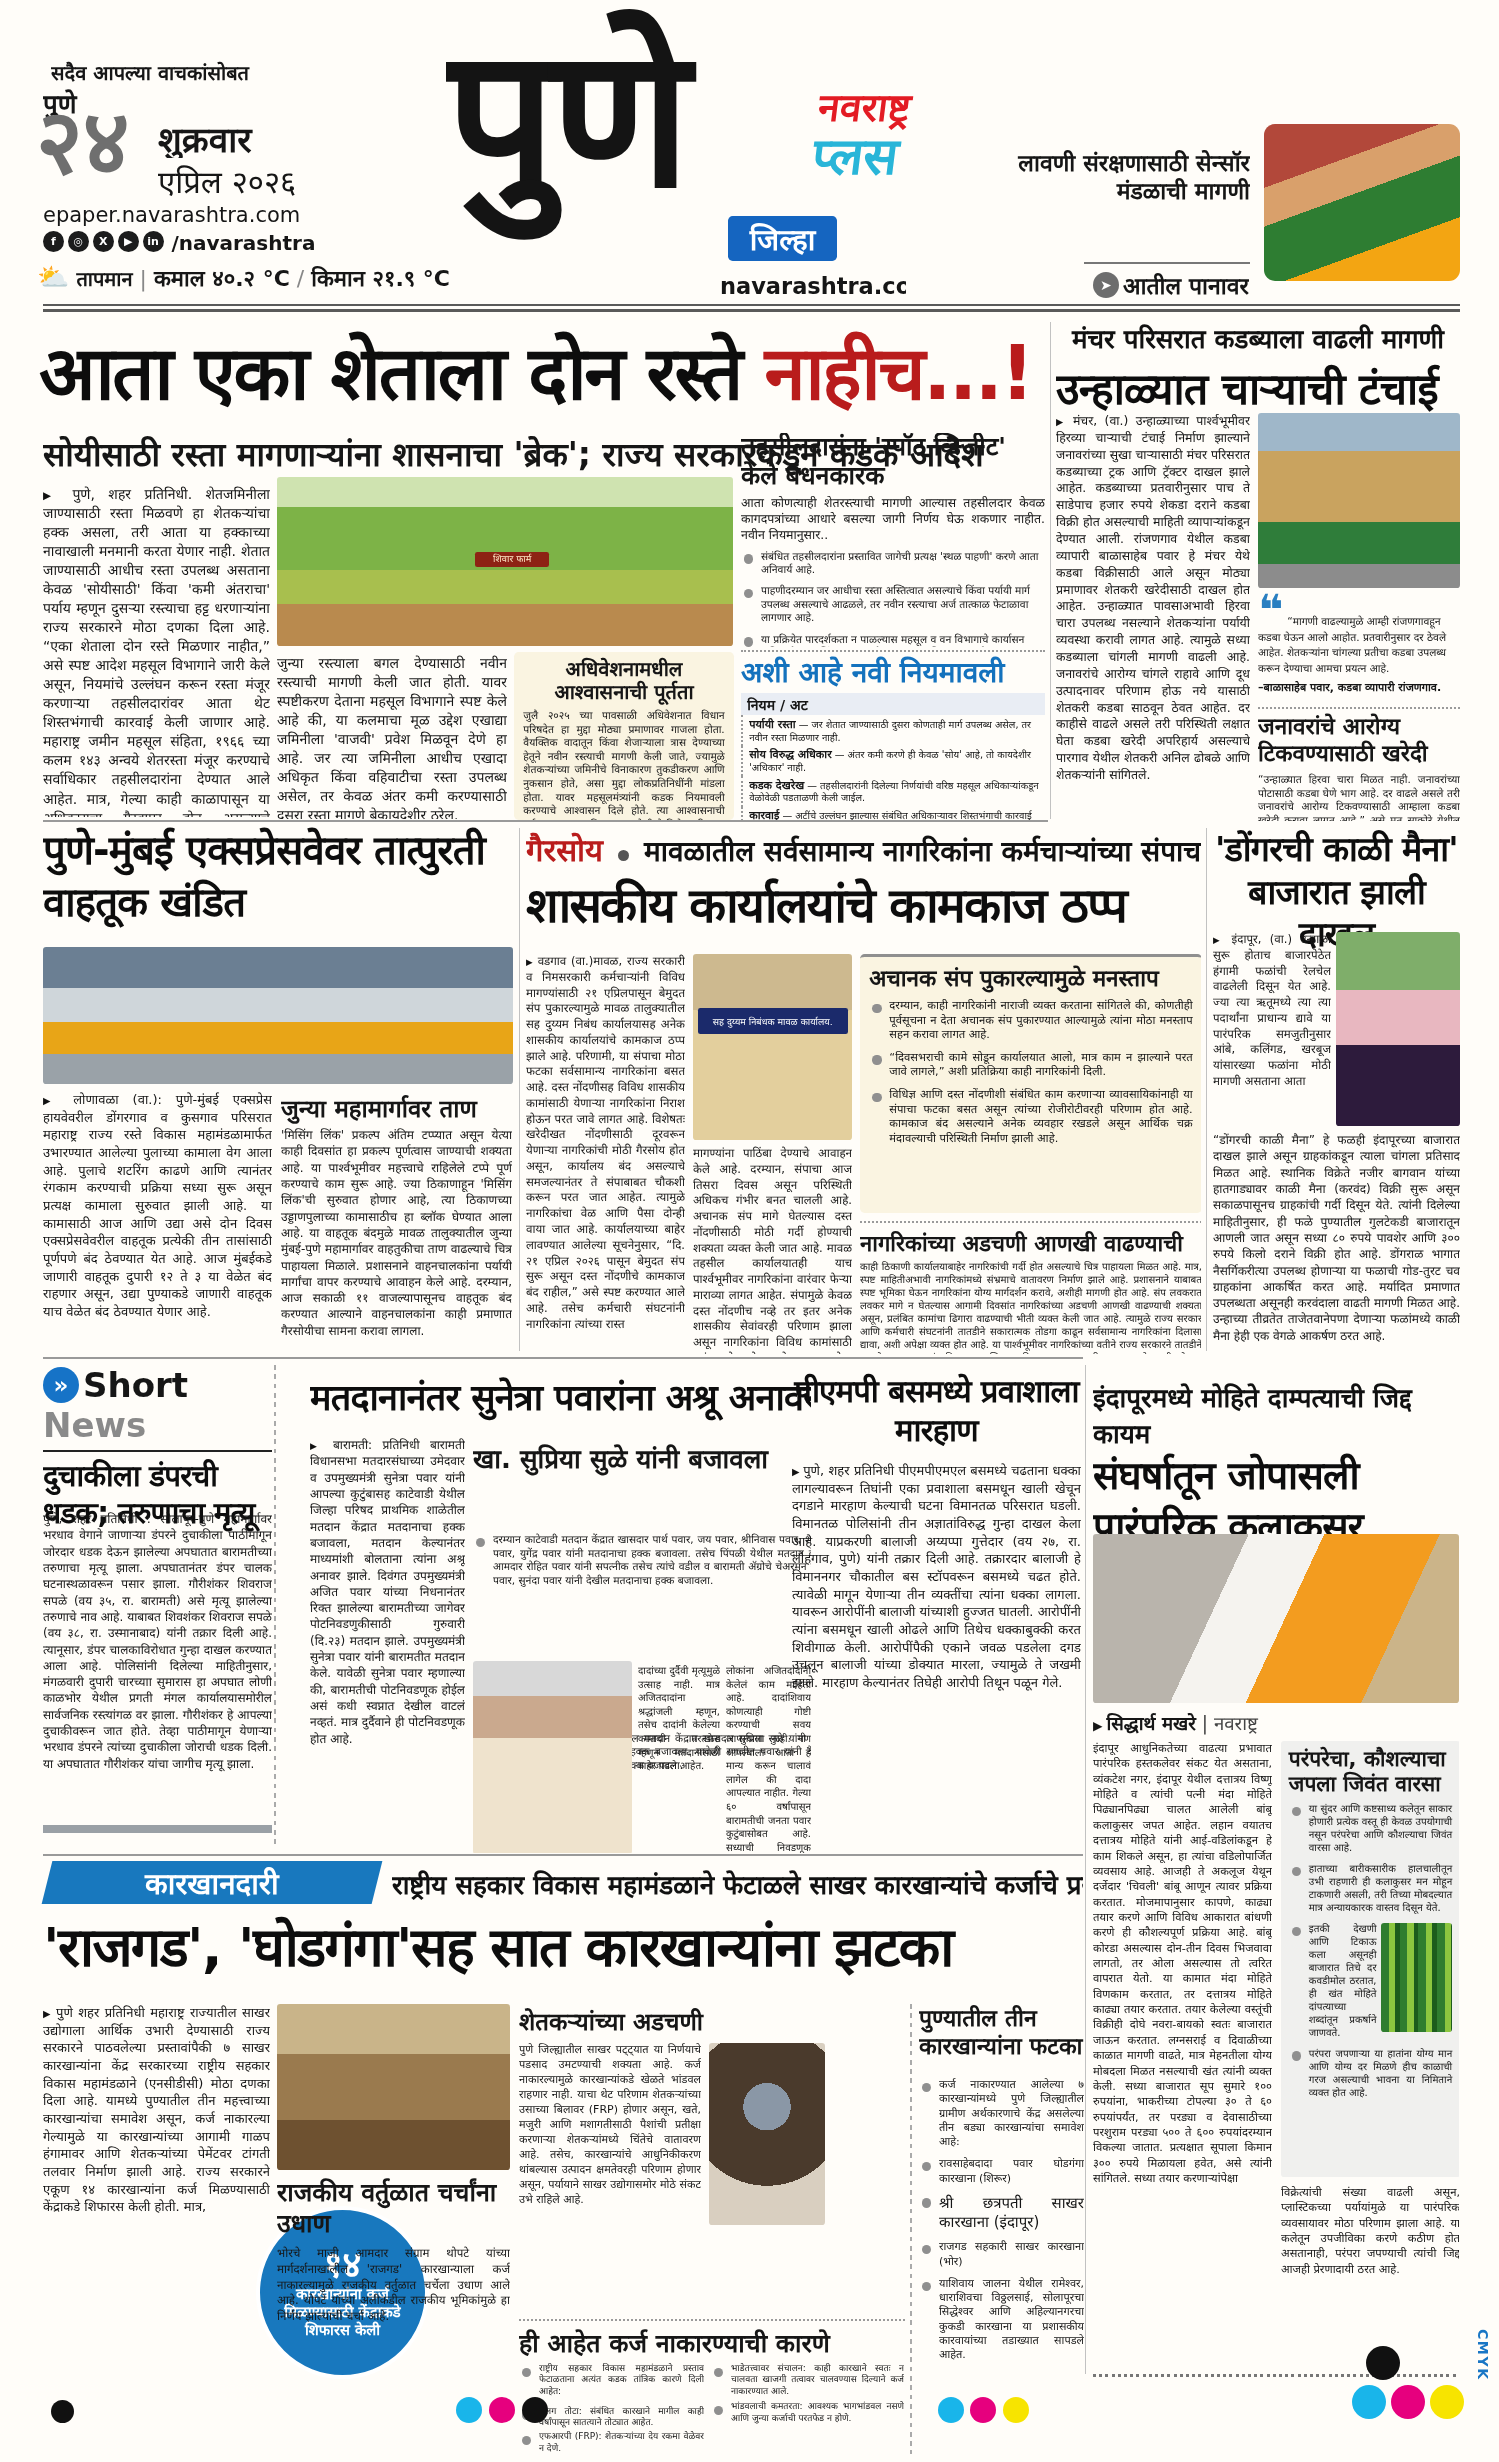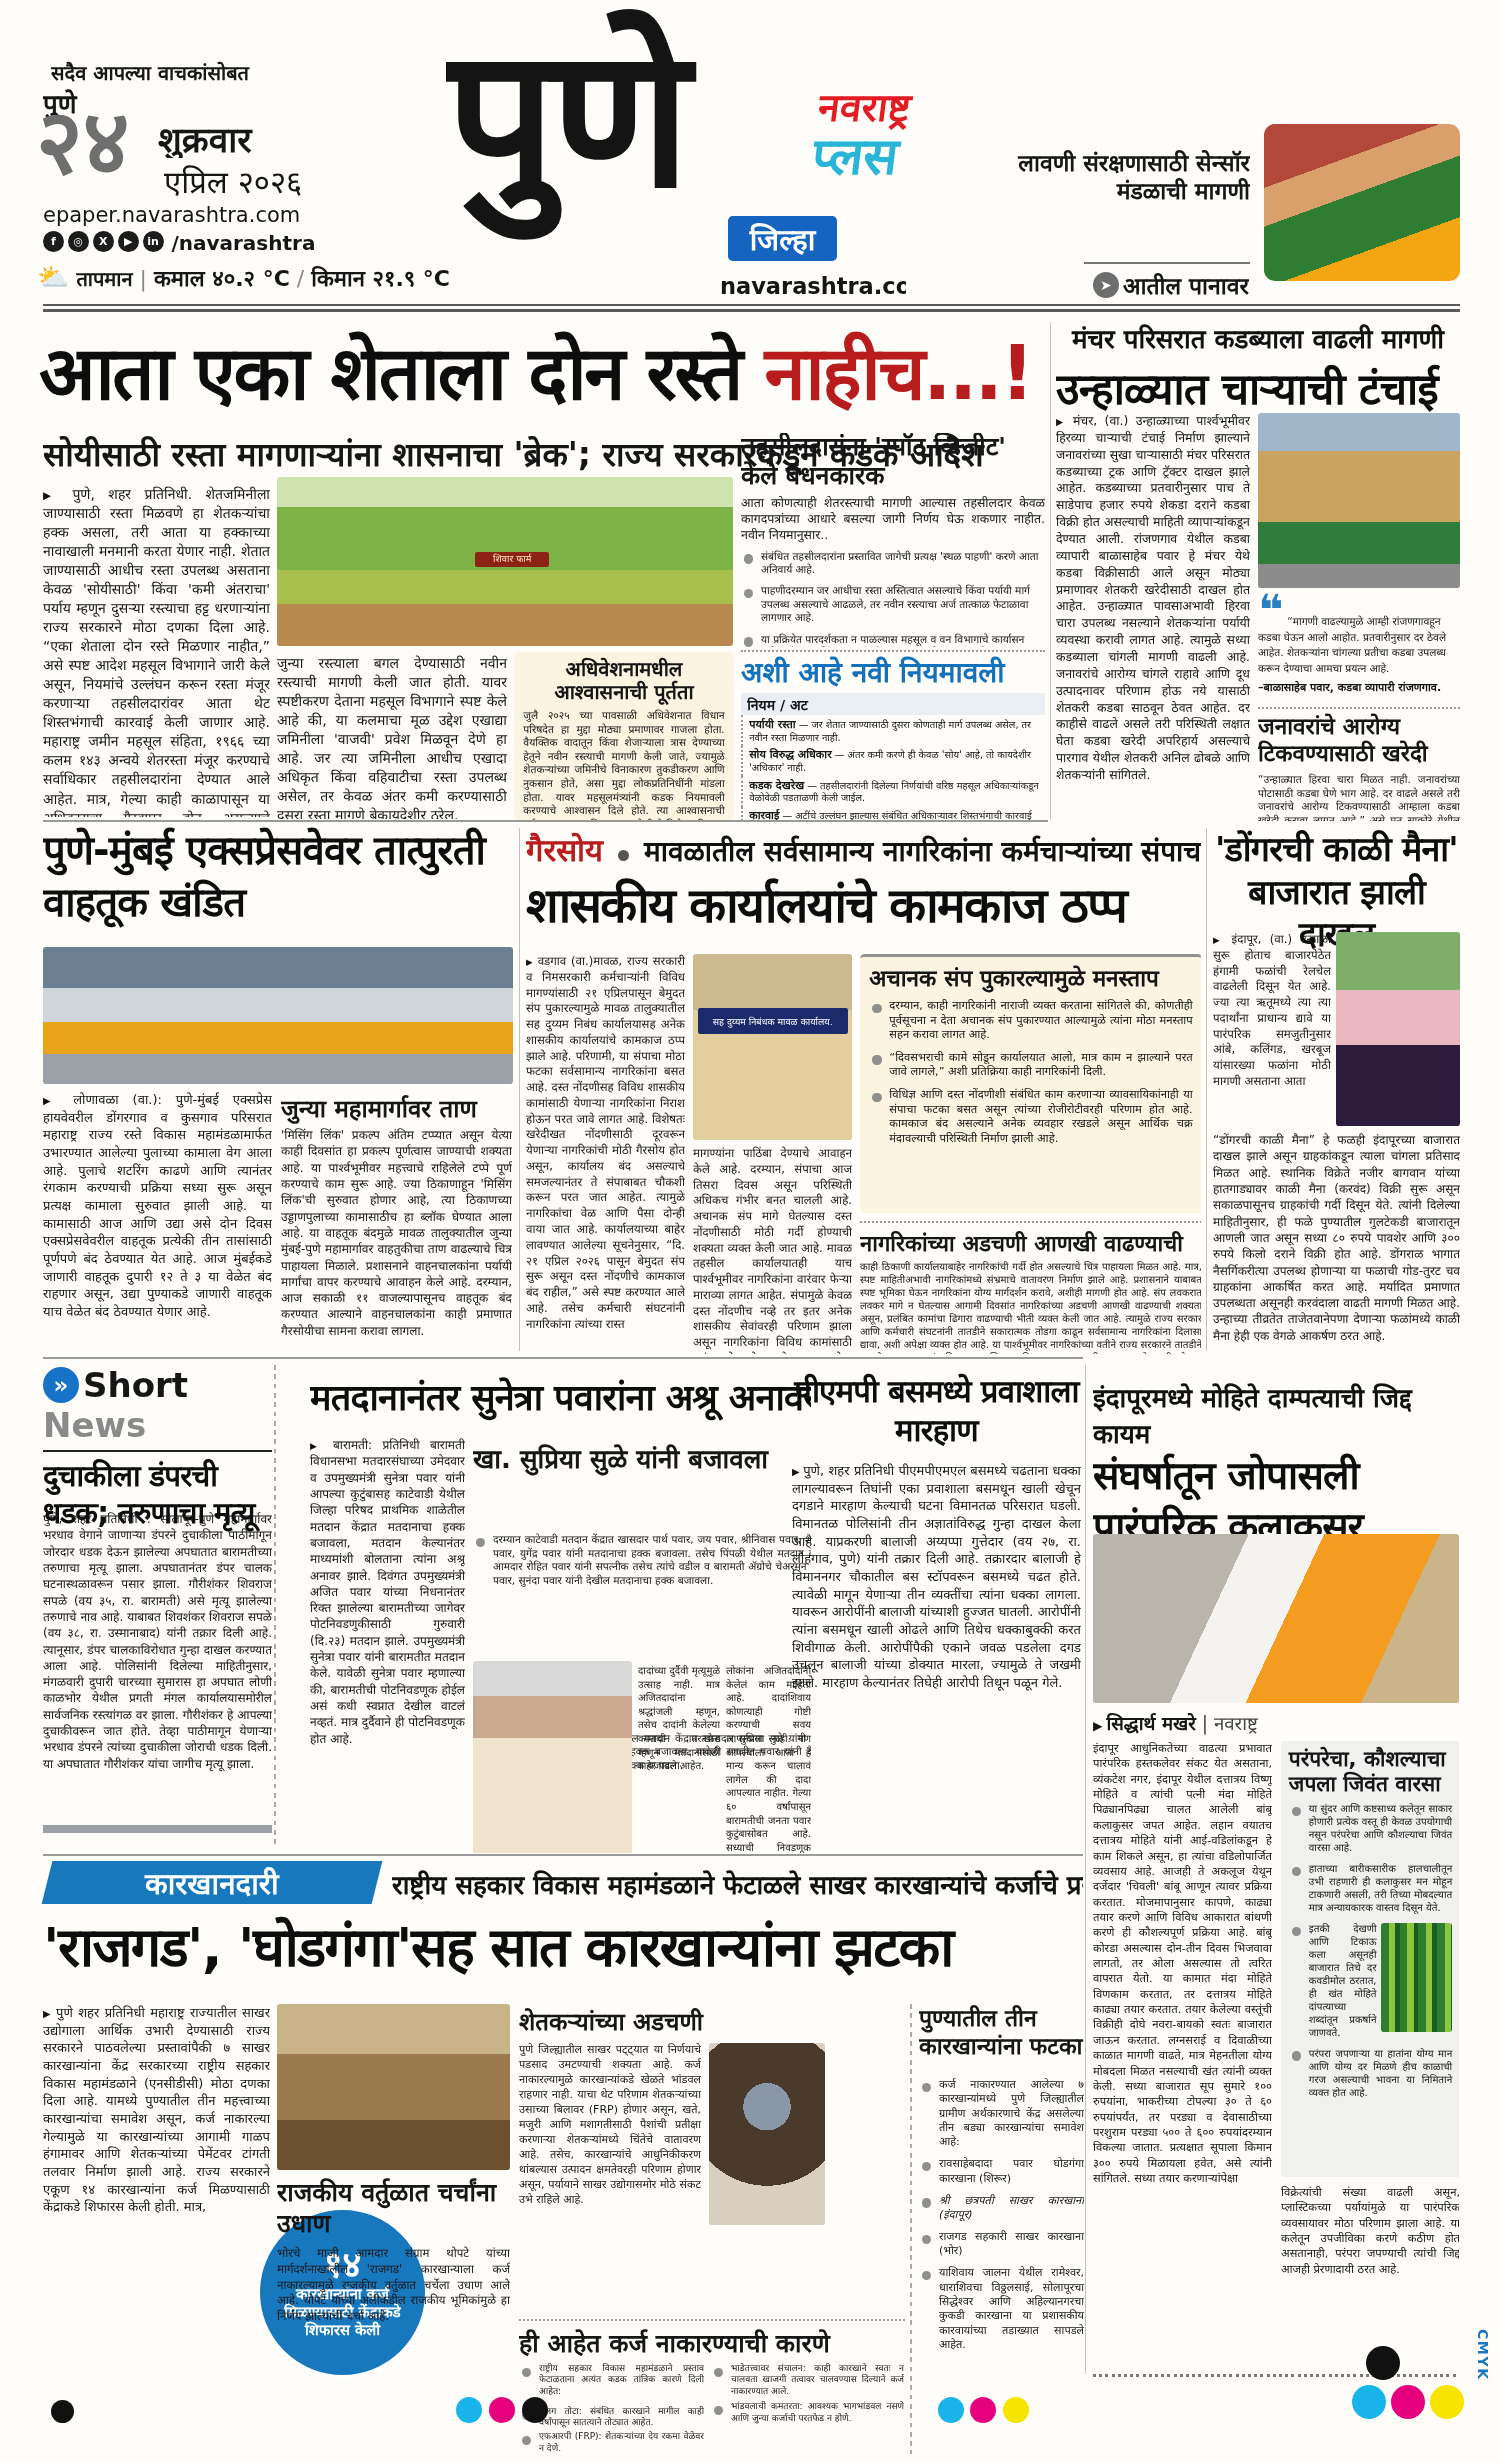--- a/index.html
+++ b/index.html
@@ -39,21 +39,21 @@
 </head>
 <body>
 
 <div class="page">
 
   <div class="abs" style="left:0;top:0;width:1500px;height:318px;">
     <div class="abs b" style="left:51px;top:59px;width:311px;height:26px;font-size:20px;">सदैव आपल्या वाचकांसोबत</div>
     <div class="abs b" style="left:43px;top:85px;width:109px;height:33px;font-size:26px;">पुणे</div>
     <div class="abs" style="left:36px;top:95px;width:124px;height:109px;font-size:90px;font-weight:800;color:#6f6f6f;line-height:1.05;">२४</div>
     <div class="abs b" style="left:158px;top:115px;width:202px;height:43px;font-size:35px;">शुक्रवार</div>
-    <div class="abs" style="left:158px;top:160px;width:233px;height:39px;font-size:31px;margin-left:6px;">एप्रिल २०२६</div>
+    <div class="abs" style="left:158px;top:160px;width:233px;height:39px;font-size:31px;">एप्रिल २०२६</div>
     <div class="abs" style="left:43px;top:203px;width:264px;height:25px;font-size:21px;">epaper.navarashtra.com</div>
     <div class="abs" style="left:43px;top:231px;width:326px;height:28px;">
       <span class="soc">f</span><span class="soc">◎</span><span class="soc">X</span><span class="soc">▶</span><span class="soc">in</span>
       <span class="b" style="font-size:20px;vertical-align:top;">/navarashtra</span>
     </div>
     <div class="abs" style="left:37px;top:262px;width:497px;height:39px;font-size:22px;">
       <span style="font-size:26px;">⛅</span>
       <span class="b" style="font-size:20px;">तापमान</span>
       <span style="color:#888;"> | </span>
       <span class="b">कमाल ४०.२ °C</span>
@@ -282,21 +282,21 @@
     <div class="abs" style="left:711px;top:505px;width:193px;height:99px;">
       <div class="bullet just" style="font-size:9px;line-height:1.25;margin-bottom:4.7px;">भाडेतत्त्वावर संचालन: काही कारखाने स्वतः न चालवता खाजगी तत्वावर चालवण्यास दिल्याने कर्ज नाकारण्यात आले.</div>
       <div class="bullet just" style="font-size:9px;line-height:1.25;">भांडवलाची कमतरता: आवश्यक भागभांडवल नसणे आणि जुन्या कर्जाची परतफेड न होणे.</div>
     </div>
 
     <div class="rule-v dash" style="left:910px;top:146px;height:450px;"></div>
     <div class="abs b" style="left:919px;top:146px;width:165px;height:70px;font-size:23px;line-height:1.22;">पुण्यातील तीन कारखान्यांना फटका</div>
     <div class="abs" style="left:919px;top:220px;width:165px;height:377px;">
       <div class="bullet just" style="font-size:11px;line-height:1.3;">कर्ज नाकारण्यात आलेल्या ७ कारखान्यांमध्ये पुणे जिल्ह्यातील ग्रामीण अर्थकारणाचे केंद्र असलेल्या तीन बड्या कारखान्यांचा समावेश आहे:</div>
       <div class="bullet just" style="font-size:11px;line-height:1.3;">रावसाहेबदादा पवार घोडगंगा कारखाना (शिरूर)</div>
-      <div class="bullet just" style="font-size:11px;line-height:1.3;font-style:italic;">श्री छत्रपती साखर कारखाना (इंदापूर)</div>
+      <div class="bullet just" style="font-size:15px;line-height:1.3;">श्री छत्रपती साखर कारखाना (इंदापूर)</div>
       <div class="bullet just" style="font-size:11px;line-height:1.3;">राजगड सहकारी साखर कारखाना (भोर)</div>
       <div class="bullet just" style="font-size:11px;line-height:1.3;">याशिवाय जालना येथील रामेश्वर, धाराशिवचा विठ्ठलसाई, सोलापूरचा सिद्धेश्वर आणि अहिल्यानगरचा कुकडी कारखाना या प्रशासकीय कारवायांच्या तडाख्यात सापडले आहेत.</div>
     </div>
   </div>
 
   <div class="reg-dot" style="left:51px;top:2400px;width:23px;height:23px;background:#111;"></div>
   <div class="reg-dot" style="left:456px;top:2397px;width:26px;height:26px;background:#19b5ea;"></div>
   <div class="reg-dot" style="left:489px;top:2397px;width:26px;height:26px;background:#e6007e;"></div>
   <div class="reg-dot" style="left:522px;top:2397px;width:26px;height:26px;background:#111;"></div>
   <div class="reg-dot" style="left:938px;top:2397px;width:26px;height:26px;background:#19b5ea;"></div>

